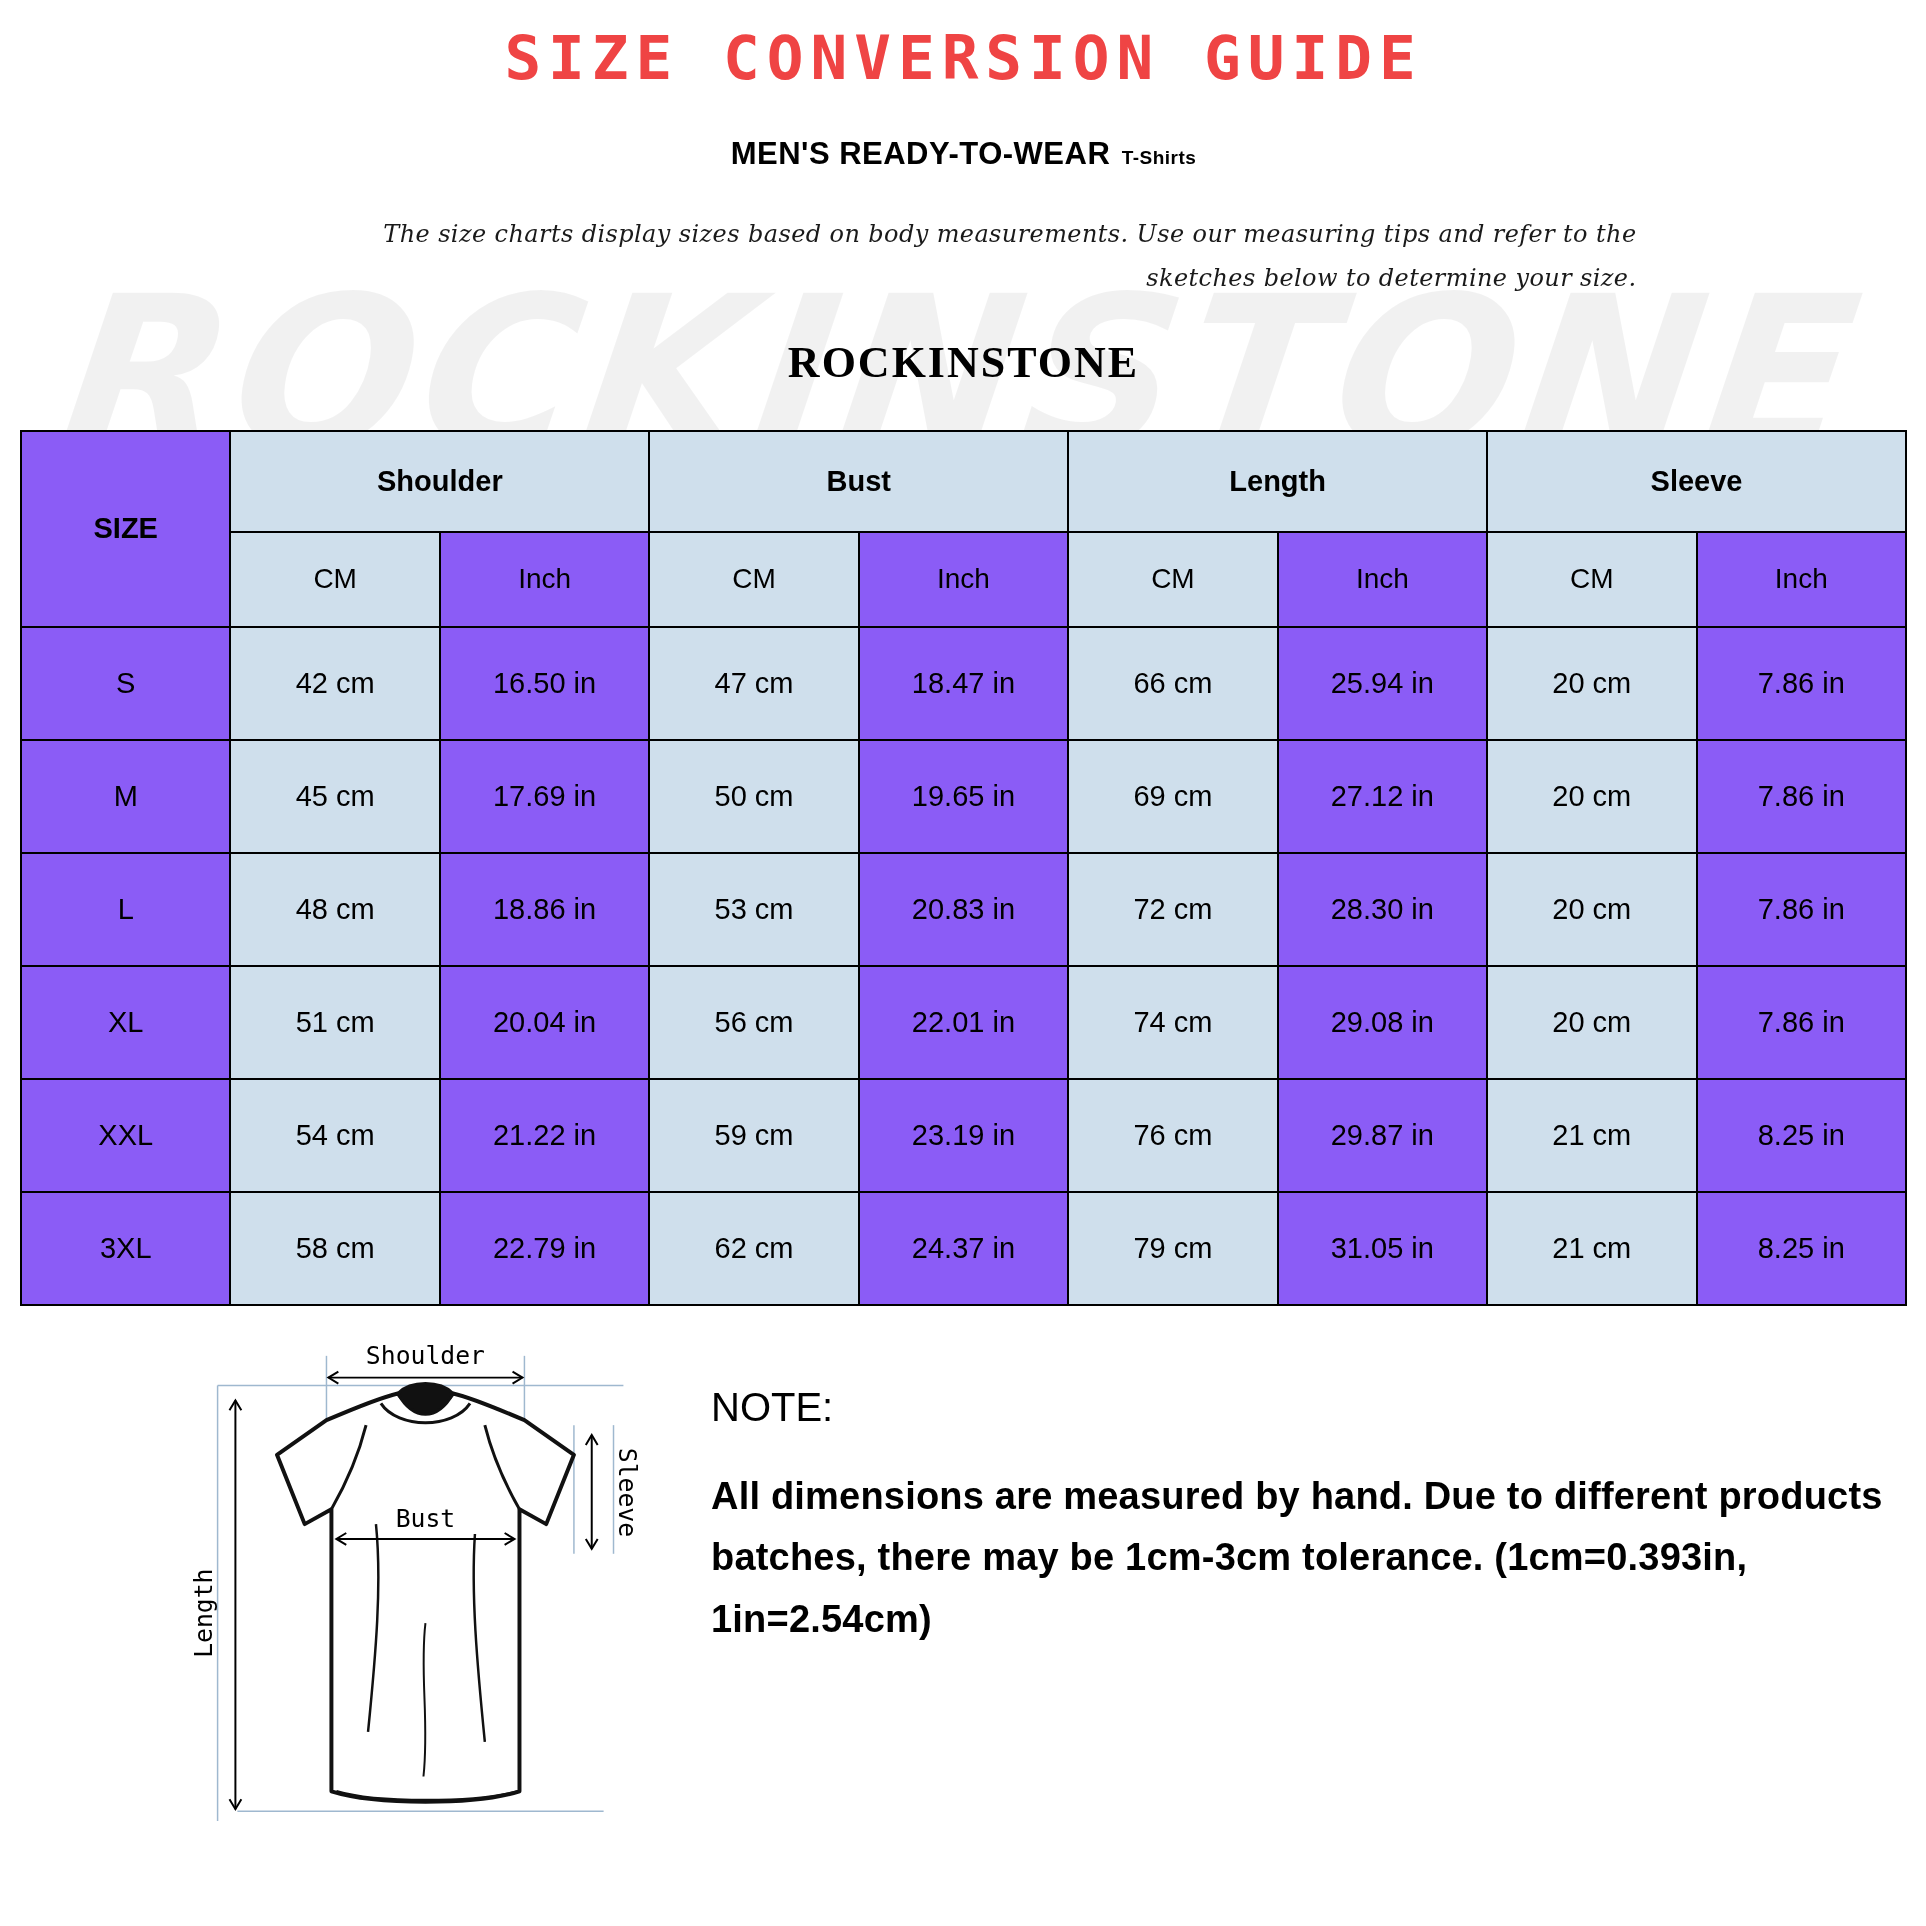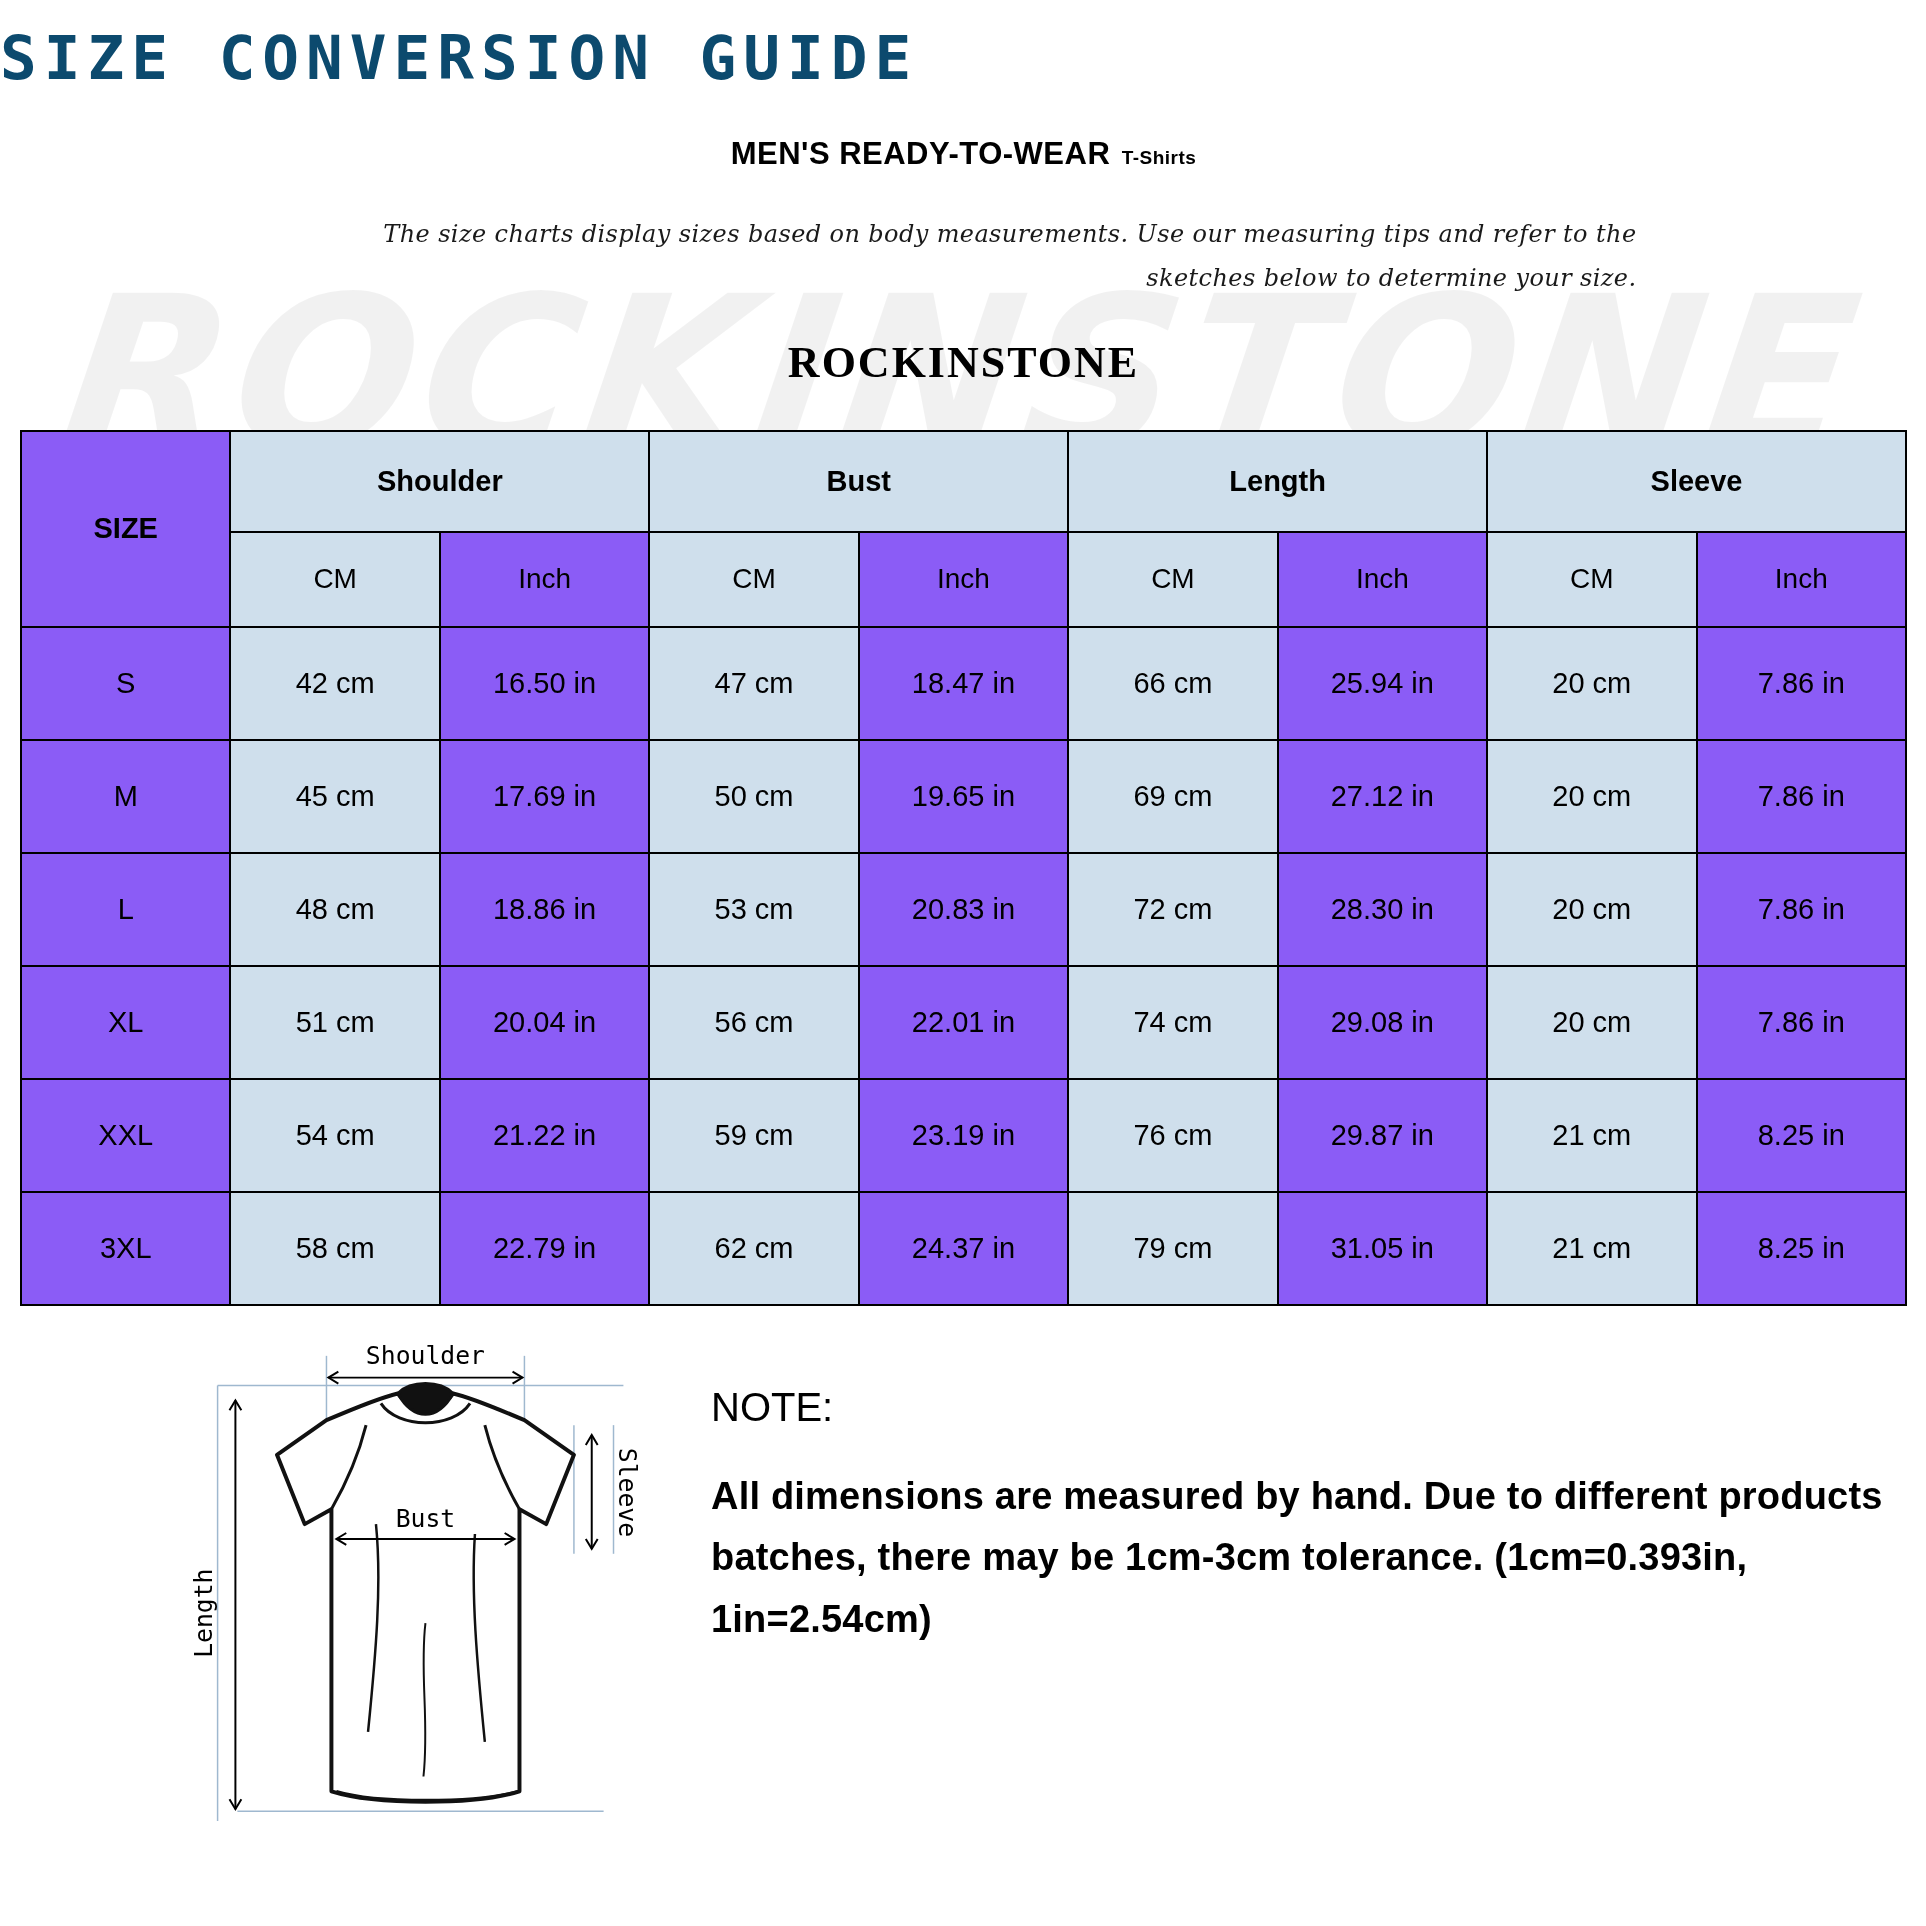--- a/index.html
+++ b/index.html
@@ -40,26 +40,27 @@
     white-space: nowrap;
     pointer-events: none;
     transform: skewX(-8deg);
     z-index: 0;
   }
 
   .content { position: relative; z-index: 2; }
 
   
   .main-title {
+    text-align: center;
     font-family: "DejaVu Sans Mono", monospace;
     font-size: 61px;
     font-weight: 700;
     letter-spacing: 7px;
     margin: 22px 0 0 0;
-    color: #0c4a6e;
+    color: #ef4444;
   }
   .sub-title {
     text-align: center;
     margin-top: 42px;
     font-size: 31px;
     font-weight: 700;
     letter-spacing: 0.5px;
   }
   .sub-title .light {
     font-family: "Liberation Sans", sans-serif;

